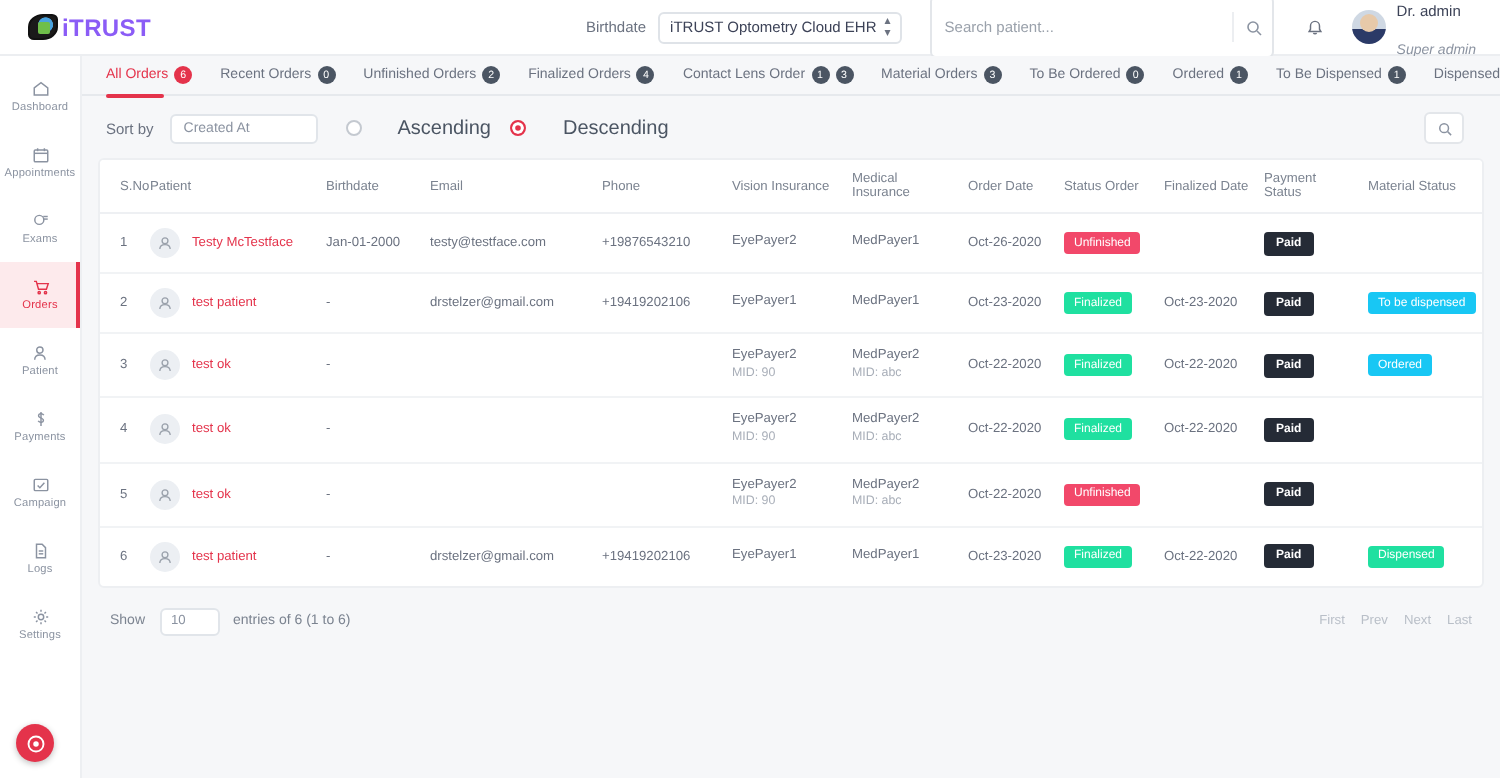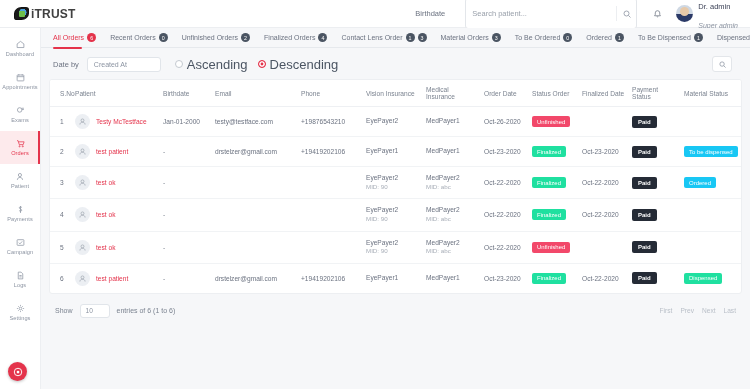--- a/index.html
+++ b/index.html
@@ -22,21 +22,21 @@
   .brand { width: 80px; display: flex; align-items: center; gap: 2px; padding-left: 6px; }
   .brand-mark {
     width: 15px; height: 13px; border-radius: 50% 20% 50% 20%;
     background: radial-gradient(circle at 60% 40%, #4aa3df 0 35%, #1a1a1a 38% 100%);
     border: 1px solid #111; position: relative; flex: 0 0 auto;
   }
   .brand-mark::after{
     content:""; position:absolute; left:4px; top:3px; width:6px; height:6px;
     background:#6fbf4a; border-radius:1px;
   }
-  .brand-text { font-size: 12px; font-weight: 700; letter-spacing: .2px; color: #404040; }
+  .brand-text { font-size: 12px; font-weight: 700; letter-spacing: .2px; color: #8b5cf6; }
   .topbar-spacer { flex: 1; }
   .accessing-label { font-size: 7.5px; color: #6b7280; margin-right: 6px; }
   .select-box {
     display: flex; align-items: center; gap: 4px;
     border: 1px solid #dfe3e8; border-radius: 3px;
     height: 16px; padding: 0 5px; font-size: 7.5px; color: #3c4257; background: #fff;
   }
   .select-arrows { font-size: 6px; line-height: 6px; color: #6b7280; }
   .search-wrap {
     display: flex; align-items: center; margin-left: 14px;
@@ -119,21 +119,21 @@
     display: flex; align-items: center; gap: 8px;
     padding: 8px 12px 7px 12px; font-size: 7.5px; color: #6b7280;
   }
   .sort-label { font-size: 7.5px; color: #6b7280; }
   .sort-field {
     border: 1px solid #e1e5ea; background: #fff; border-radius: 3px;
     height: 15px; width: 74px; display: flex; align-items: center;
     padding: 0 6px; font-size: 7px; color: #8b93a1;
   }
   .radio-group { display: flex; align-items: center; gap: 10px; margin-left: 6px; }
-  .radio { display: flex; align-items: center; gap: 4px; font-size: 13px; color: #4b5563; cursor: pointer; }
+  .radio { display: flex; align-items: center; gap: 18px; font-size: 10px; color: #4b5563; cursor: pointer; }
   .dot { width: 8px; height: 8px; border-radius: 50%; border: 1px solid #c4c9d0; background: #fff; }
   .dot.on { border-color: #e4334b; background: #e4334b; box-shadow: inset 0 0 0 1.6px #fff; }
   .sortrow-spacer { flex: 1; }
   .table-search {
     display: flex; align-items: center; border: 1px solid #e3e6ea;
     border-radius: 3px; background: #fff; height: 16px; margin-right: 6px;
   }
   .table-search input {
     border: 0; outline: 0; height: 14px; width: 135px; font-size: 7px;
     padding: 0 6px; color: #3c4257; font-family: "Liberation Sans", sans-serif; background: transparent;
@@ -218,20 +218,24 @@
 <div class="app">
 
   <div class="topbar">
     <div class="brand">
       <span class="brand-mark"></span>
       <span class="brand-text">iTRUST</span>
     </div>
     <div class="topbar-spacer"></div>
 
     <span class="accessing-label">Birthdate</span>
+    <div class="select-box">
+      <span>iTRUST Optometry Cloud EHR</span>
+      <span class="select-arrows">▴<br>▾</span>
+    </div>
 
     <div class="search-wrap">
       <input type="text" placeholder="Search patient..." style="">
       <span class="search-btn">
         <svg width="8" height="8" viewBox="0 0 16 16" fill="none" stroke="#8b93a1" stroke-width="1.6">
           <circle cx="7" cy="7" r="5"></circle>
             <line x1="11" y1="11" x2="15" y2="15"></line>
         </svg>
       </span>
     </div>
@@ -391,21 +395,21 @@
         <div class="tab">
           <span>To Be Dispensed</span>
           <span class="badge">1</span>
         </div>
         <div class="tab">
           <span>Dispensed Orders</span>
         </div>
       </div>
 
       <div class="sortrow">
-        <span class="sort-label">Date by</span>
+        <span class="sort-label">Sort by</span>
         <div class="sort-field">
           <span>Created At</span>
         </div>
         <div class="radio-group">
           <div class="radio">
             <span class="dot"></span>
             <span>Ascending</span>
           </div>
           <div class="radio">
             <span class="dot on"></span>

